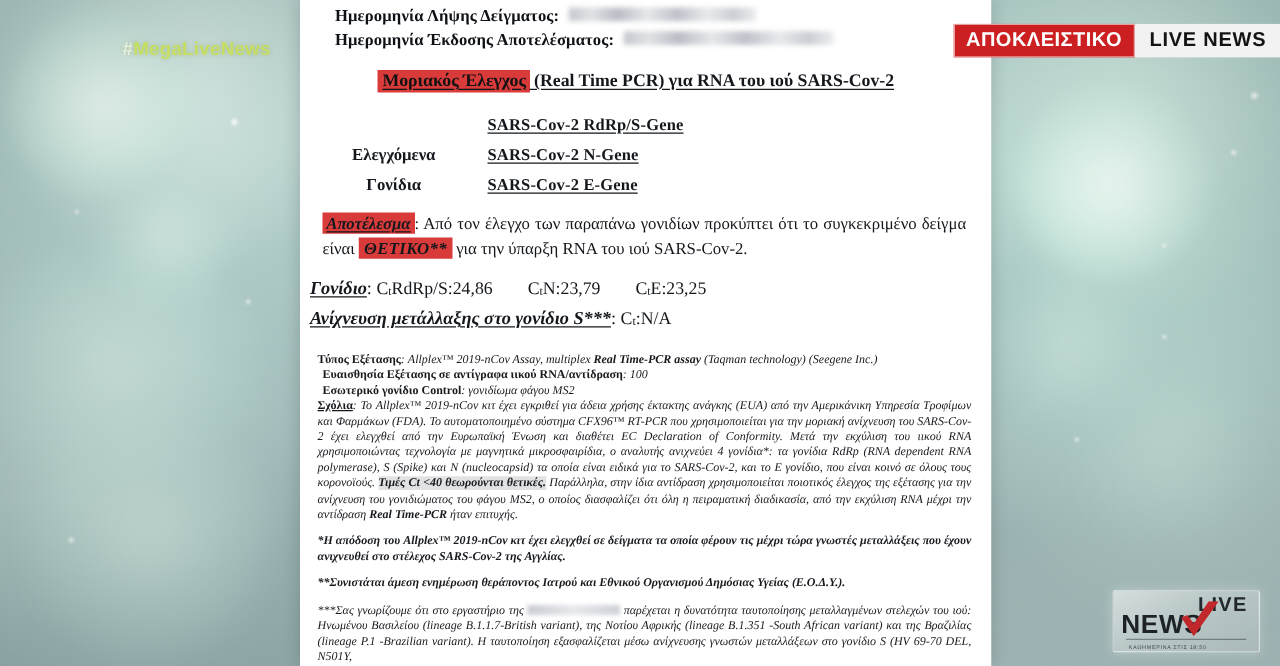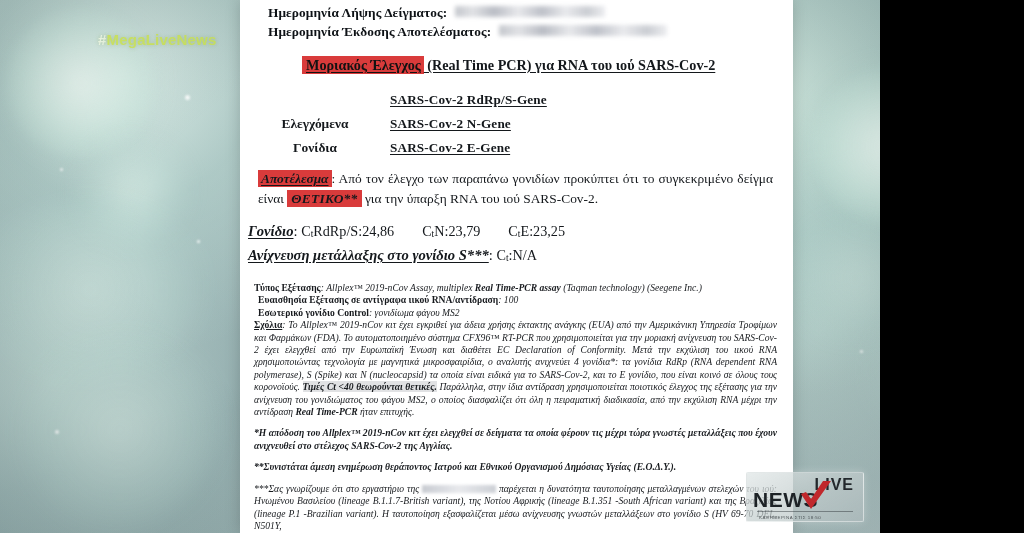--- a/index.html
+++ b/index.html
@@ -3,21 +3,21 @@
 <meta charset="utf-8">
 <title>Live News Broadcast — PCR Test Result Document</title>
 <style>
   html, body {
     margin: 0;
     padding: 0;
     background: #000;
   }
   #screen {
     position: relative;
-    width: 880px;
+    width: 1024px;
     height: 533px;
     overflow: hidden;
     font-family: "Liberation Serif", serif;
     background: #404040;
   }
 
   
   .bg-base {
     position: absolute;
     inset: 0;
@@ -437,20 +437,24 @@
       </div>
 
       <div id="paper-blur"></div>
     </div>
   </div>
 
   <div id="watermark">
     <span class="hash">#</span><span>MegaLiveNews</span>
   </div>
 
+  <div id="topright">
+    <div id="excl-badge">ΑΠΟΚΛΕΙΣΤΙΚΟ</div>
+    <div id="live-badge">LIVE NEWS</div>
+  </div>
 
   <div id="station-bug">
     <div id="bug-live">LIVE</div>
     <div id="bug-news">NEWS</div>
     <svg id="bug-check" viewBox="0 0 34 30">
       <path d="M2 13 L12 28 L32 0 L24 0 L12 18 L7 11 Z" fill="#c0282c"></path>
     </svg>
     <div id="bug-rule"></div>
     <div id="bug-sub">ΚΑΘΗΜΕΡΙΝΑ ΣΤΙΣ 18:50</div>
   </div>

